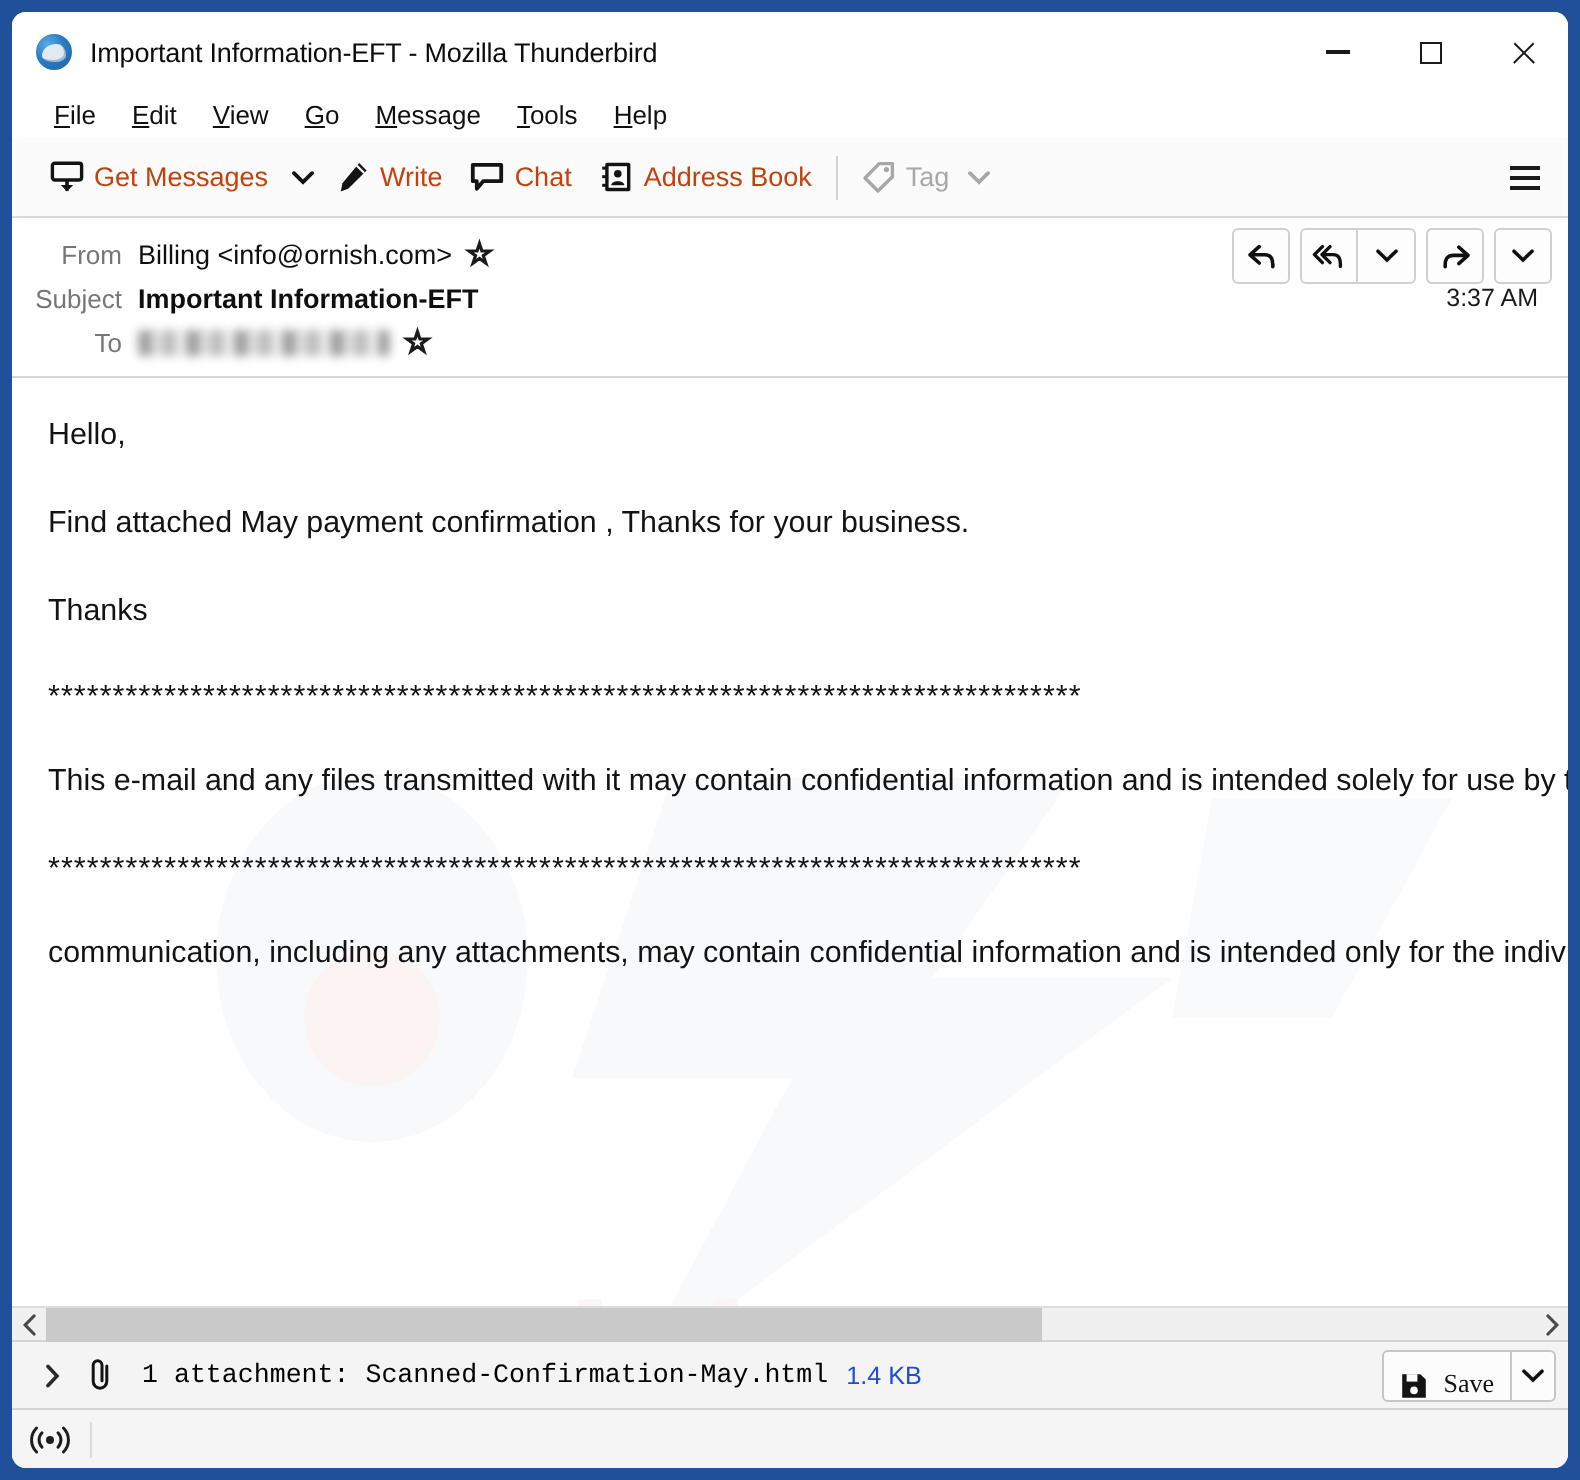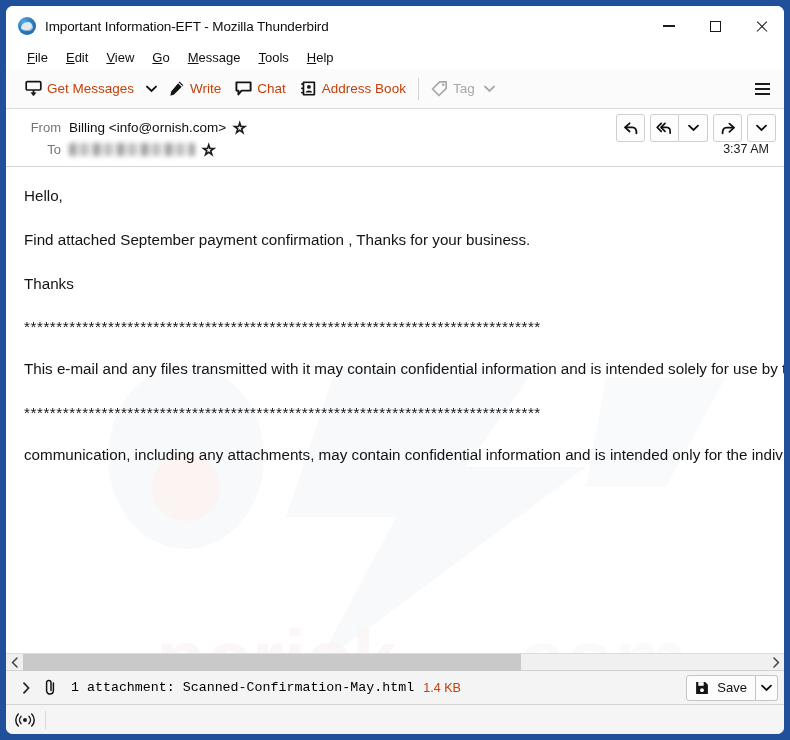--- a/index.html
+++ b/index.html
@@ -291,31 +291,31 @@
     width: 20px; height: 24px;
     display: flex; align-items: center; justify-content: center;
     font-size: 13px; color: #2a2a2a;
   }
   .att-text {
     font-size: 13.3px; color: #000000; white-space: nowrap;
     margin-left: 13px;
     font-family: Liberation Mono, monospace;
   }
   .att-size {
-    font-size: 12.6px; color: #c2410c; margin-left: 9px; white-space: nowrap;
+    font-size: 12.6px; color: #1d4ed8; margin-left: 9px; white-space: nowrap;
   }
   .att-spacer { flex: 1 1 auto; }
   .save-grp { display: flex; }
   .save-btn {
-    display: flex; align-items: center; gap: 8px;
+    display: flex; align-items: flex-end; gap: 8px;
     height: 26px; padding: 0 8px;
     border: 1px solid #c6c6c6;
     background: #fcfcfc;
     border-radius: 3px 0 0 3px;
-    font-size: 13px; color: #111;
+    font-size: 13px; color: #111; font-family: Liberation Serif, serif;
   }
   .save-caret {
     width: 22px; height: 26px;
     border: 1px solid #c6c6c6; border-left: none;
     background: #fcfcfc;
     border-radius: 0 3px 3px 0;
     display: flex; align-items: center; justify-content: center;
     font-size: 10px; color: #111;
   }
 
@@ -441,20 +441,24 @@
   </div>
 
   <div class="msg-header">
 
     <div class="hdr-row">
       <div class="hdr-label">From</div>
       <div class="hdr-value">Billing &lt;info@ornish.com&gt;</div>
       <span class="star">☆</span>
     </div>
 
+    <div class="hdr-row">
+      <div class="hdr-label">Subject</div>
+      <div class="hdr-value bold">Important Information-EFT</div>
+    </div>
 
     <div class="hdr-row">
       <div class="hdr-label">To</div>
       <span class="blurred"></span>
       <span class="star">☆</span>
     </div>
 
     <div class="hdr-time">3:37 AM</div>
 
     <div class="hdr-actions">
@@ -498,21 +502,21 @@
       <ellipse cx="120" cy="120" rx="78" ry="92" fill="#e8eef5"></ellipse>
       <circle cx="120" cy="150" r="34" fill="#f6dedc"></circle>
       <path d="M270 30 L470 30 L400 130 L520 130 L250 330 L330 180 L220 180 Z" fill="#eceff3"></path>
       <path d="M540 40 L660 40 L600 150 L520 150 Z" fill="#eef1f5"></path>
       <text x="90" y="350" font-family="Liberation Sans, sans-serif" font-size="82" fill="#f3e4e2" font-weight="bold" opacity="0.9">pcrisk</text>
       <text x="430" y="350" font-family="Liberation Sans, sans-serif" font-size="82" fill="#eceff3" font-weight="bold" opacity="0.9">.com</text>
     </svg>
 
     <div class="body-text">
       <p>Hello,</p>
-      <p>Find attached September payment confirmation , Thanks for your business.</p>
+      <p>Find attached May payment confirmation , Thanks for your business.</p>
       <p>Thanks</p>
       <p class="stars-line">********************************************************************************</p>
       <p class="para">This e-mail and any files transmitted with it may contain confidential information and is intended solely for use by the individual to whom it is addressed. If you received this e-mail in error, please notify the sender, do not disclose its contents to others and delete it from your system.</p>
       <p class="stars-line">********************************************************************************</p>
       <p class="para">communication, including any attachments, may contain confidential information and is intended only for the individual or entity to whom it is addressed. Any review, dissemination or copying of this communication by anyone other than the intended recipient is strictly prohibited. If you are not the intended recipient, please contact the sender by reply e-mail and delete all copies of the original message. .</p>
     </div>
   </div>
 
   <div class="hscroll">
     <div class="hs-arrow">

